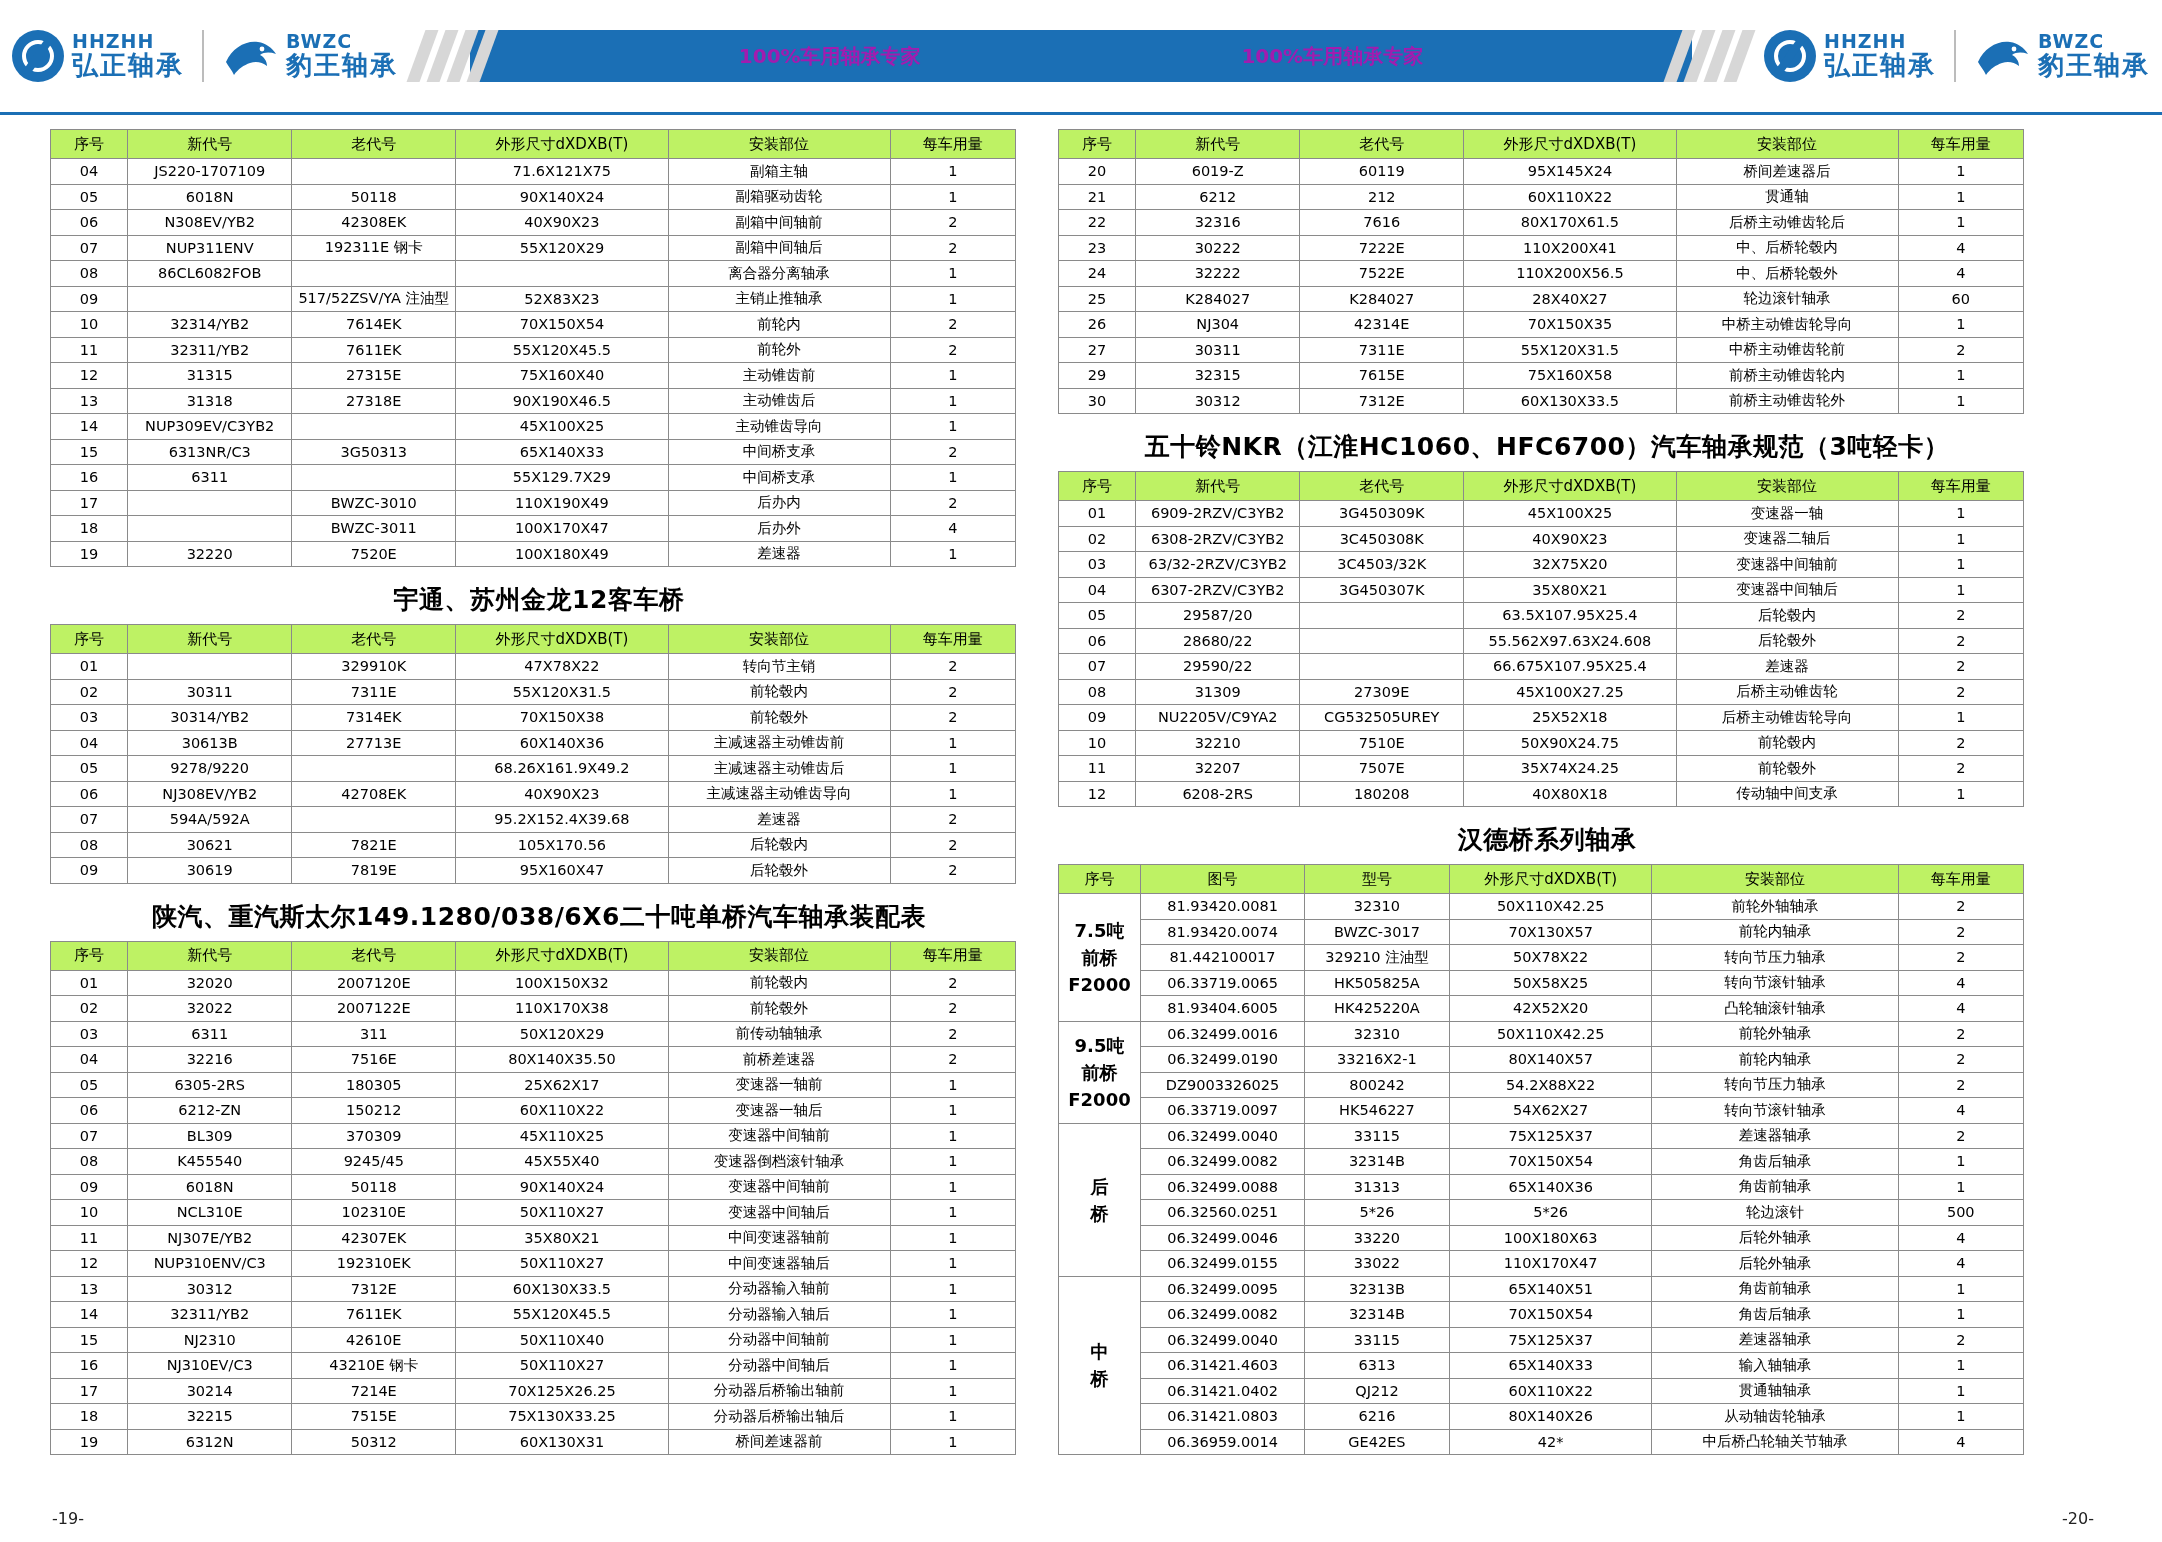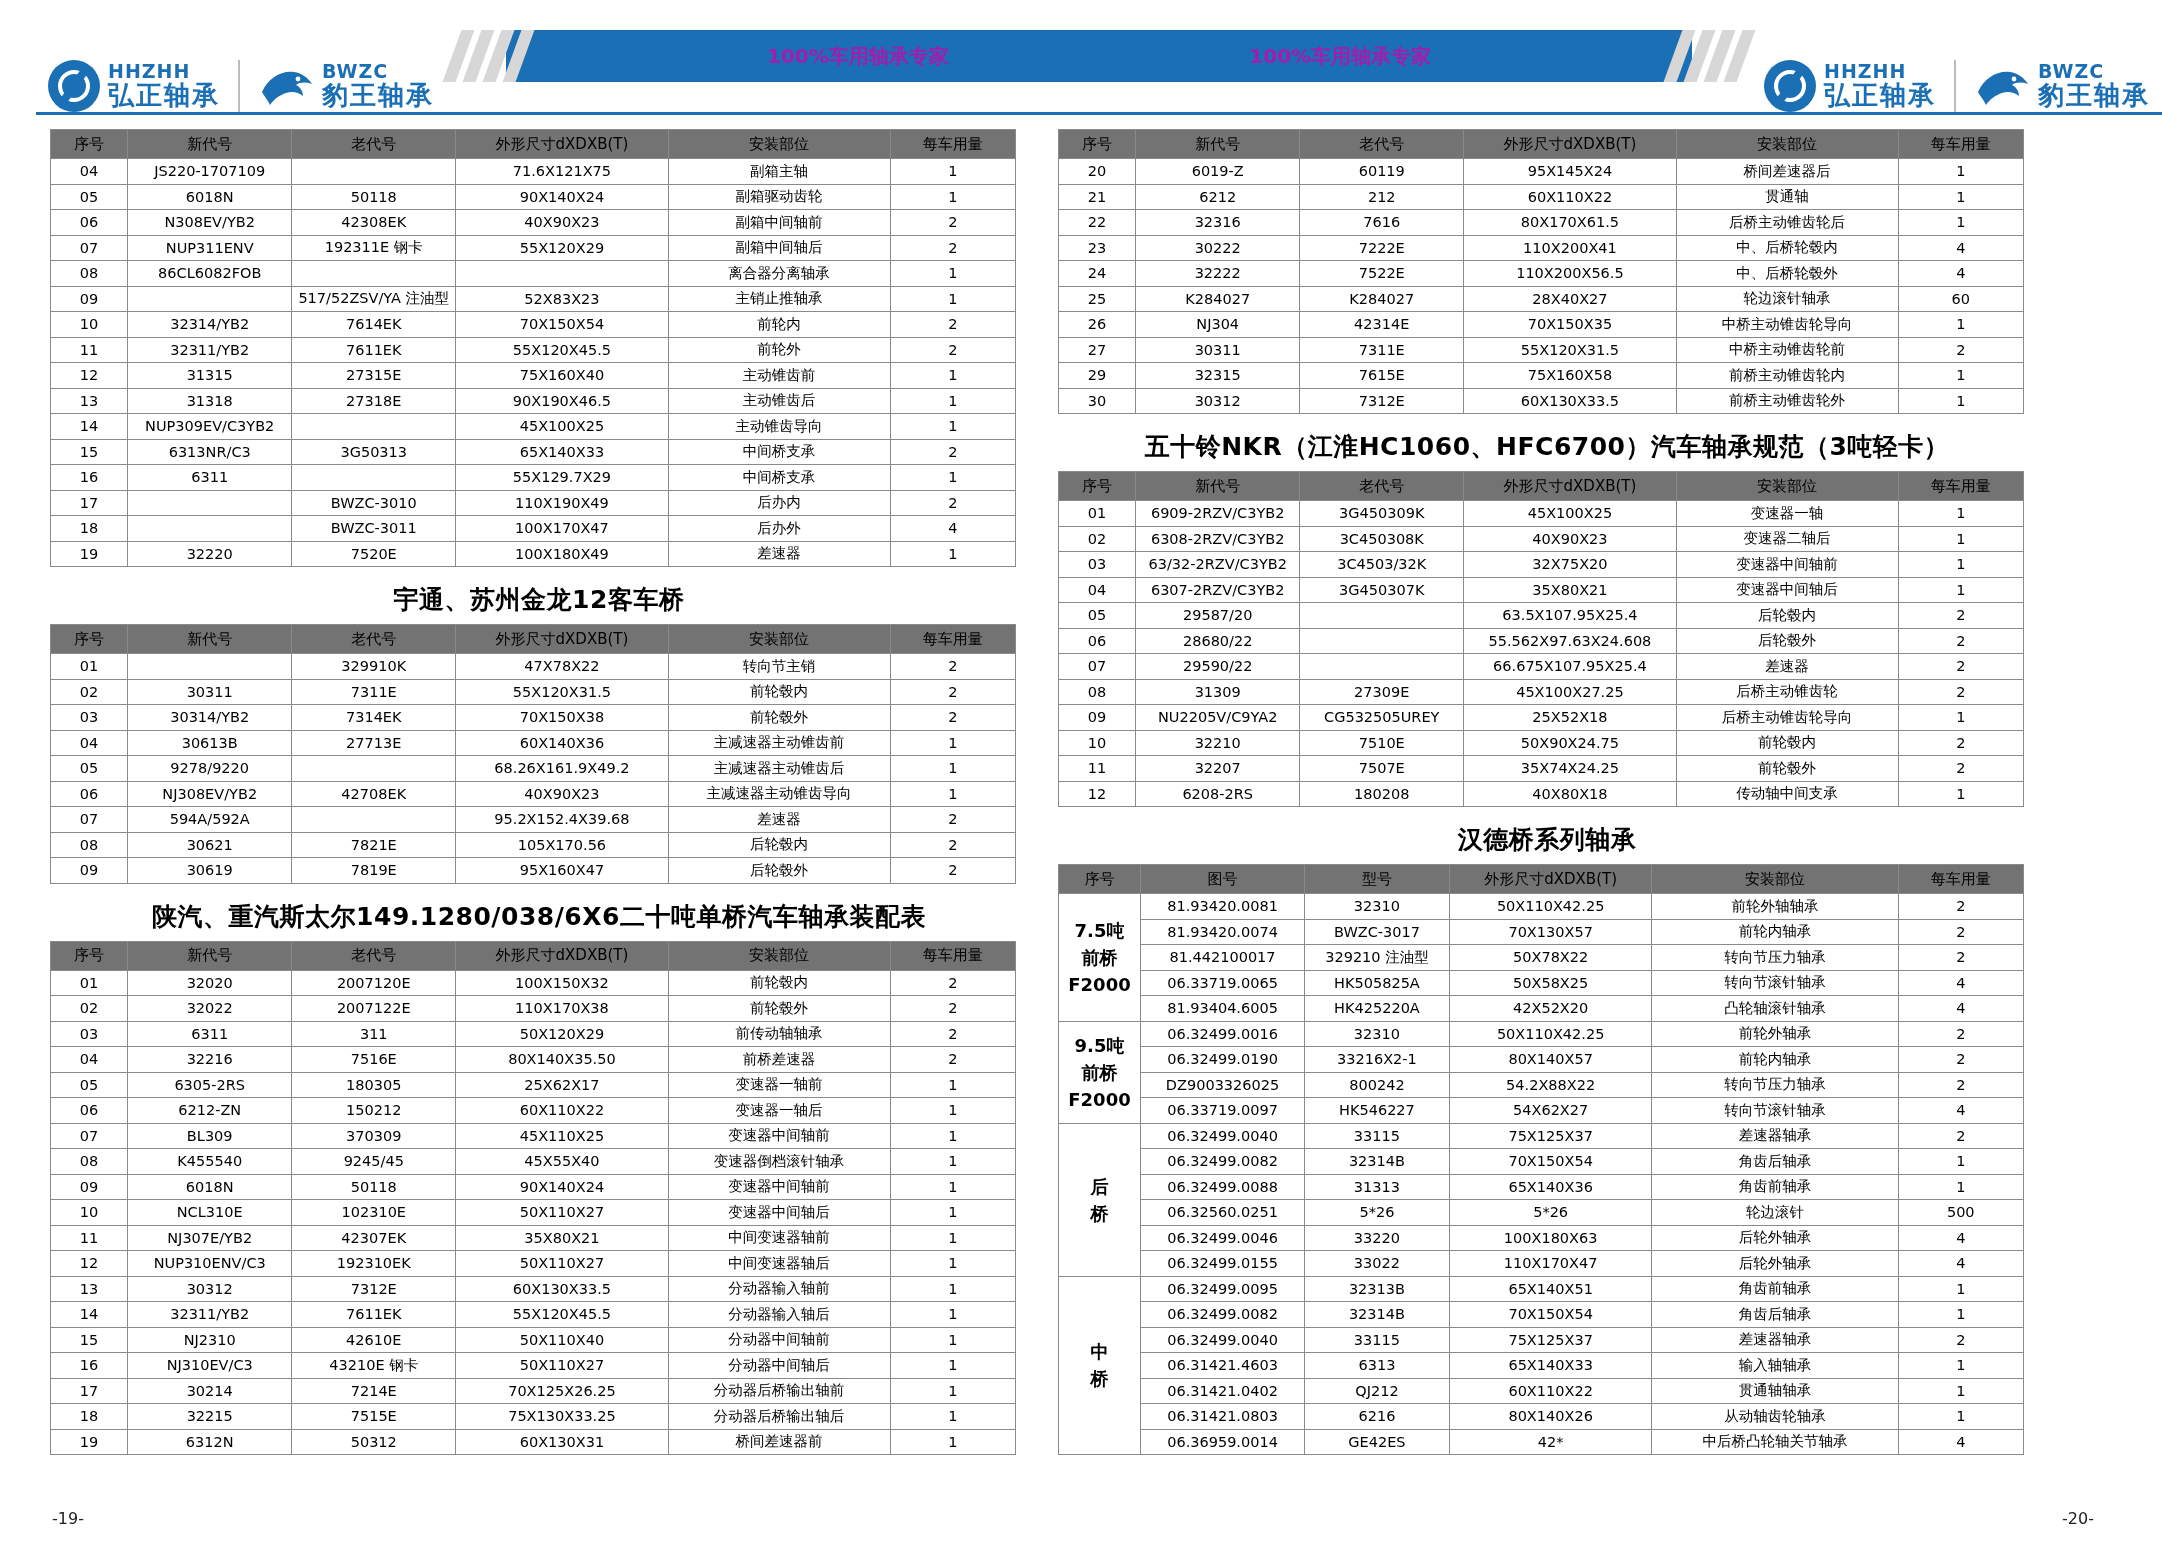--- a/index.html
+++ b/index.html
@@ -9,21 +9,21 @@
     font-family:"DejaVu Sans","Liberation Sans",sans-serif;
     color:#000;
     position:relative;
     overflow:hidden;
   }
   
   .header{
     position:relative;
     height:112px;
     border-bottom:3px solid #1b6fb5;
-    display:flex;align-items:flex-end;margin-left:36px;
+    display:flex;align-items:center;
   }
   .logo-block{display:flex;align-items:center;gap:10px;padding:0 12px;}
   .logo-left{display:flex;align-items:center;gap:8px;}
   .logo-circle{
     width:52px;height:52px;border-radius:50%;
     background:#1b6fb5;position:relative;flex:none;
   }
   .logo-circle::before{
     content:"";position:absolute;left:10px;top:10px;width:32px;height:32px;
     border:4px solid #fff;border-radius:50%;box-sizing:border-box;
@@ -77,21 +77,21 @@
   }
   table td,table th{
     border:1px solid #8a8a8a;
     height:24.5px;
     padding:0 2px;
     text-align:center;
     vertical-align:middle;
     white-space:nowrap;
   }
   thead th{
-    background:#737373;
+    background:#bef264;
     font-weight:normal;
     font-size:15px;
     height:28px;
   }
   tbody td{background:#fff;}
   .c0{width:8%;}
   .c1{width:17%;}
   .c2{width:17%;}
   .c3{width:22%;}
   .c4{width:23%;}

